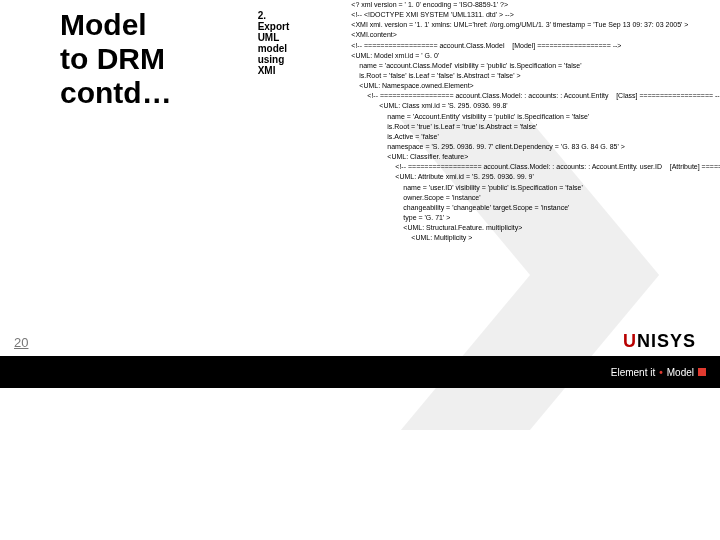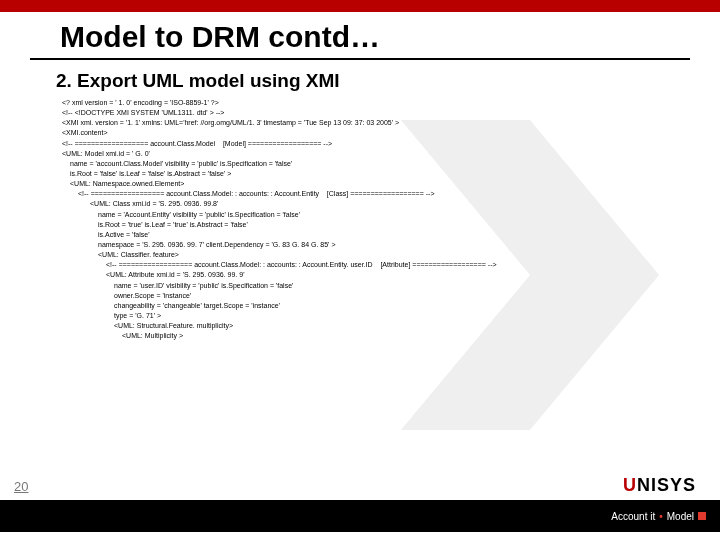--- a/index.html
+++ b/index.html
@@ -1,20 +1,20 @@
 <!DOCTYPE html>
 <html><head>
 <meta charset="utf-8">
 <style>
   * { margin: 0; padding: 0; box-sizing: border-box; }
   html, body { width: 720px; height: 540px; font-family: Arial, sans-serif; background: #fff; overflow: hidden; }
-  .slide { width: 720px; height: 532px; position: relative; display: flex; flex-direction: column; }
+  .slide { width: 720px; height: 388px; position: relative; display: flex; flex-direction: row; }
   .topbar { height: 12px; background: #b80000; width: 100%; }
   .title { font-size: 30px; font-weight: bold; color: #000; padding: 8px 0 4px 30px; border-bottom: 2px solid #000; margin: 0 30px 0 0; margin-left: 30px; margin-right: 30px; }
-  .subtitle { font-size: 19px; font-weight: bold; padding: 10px 0 6px 56px; }
+  .subtitle { font-size: 10px; font-weight: bold; padding: 10px 0 6px 56px; }
   .code { padding: 0 0 0 62px; font-size: 7px; line-height: 1.45; color: #000; font-family: Arial, sans-serif; }
   .code div { white-space: pre; }
   .i1 { padding-left: 8px; }
   .i2 { padding-left: 16px; }
   .i3 { padding-left: 28px; }
   .i4 { padding-left: 36px; }
   .i5 { padding-left: 44px; }
   .i6 { padding-left: 52px; }
   .i7 { padding-left: 60px; }
   .pagenum { position: absolute; left: 14px; bottom: 38px; font-size: 13px; color: #777; text-decoration: underline; }
@@ -68,19 +68,19 @@
   </div>
 
   <div class="pagenum">20</div>
 
   <div class="logo">
     <span class="u">U</span><span class="rest">NISYS</span>
   </div>
 
   <div class="footer">
     <div class="tagline">
-      <span>Account it</span>
+      <span>Element it</span>
       <span class="red">•</span>
       <span>Model</span>
       <span class="done-box"></span>
     </div>
   </div>
 </div>
 
 </body></html>

